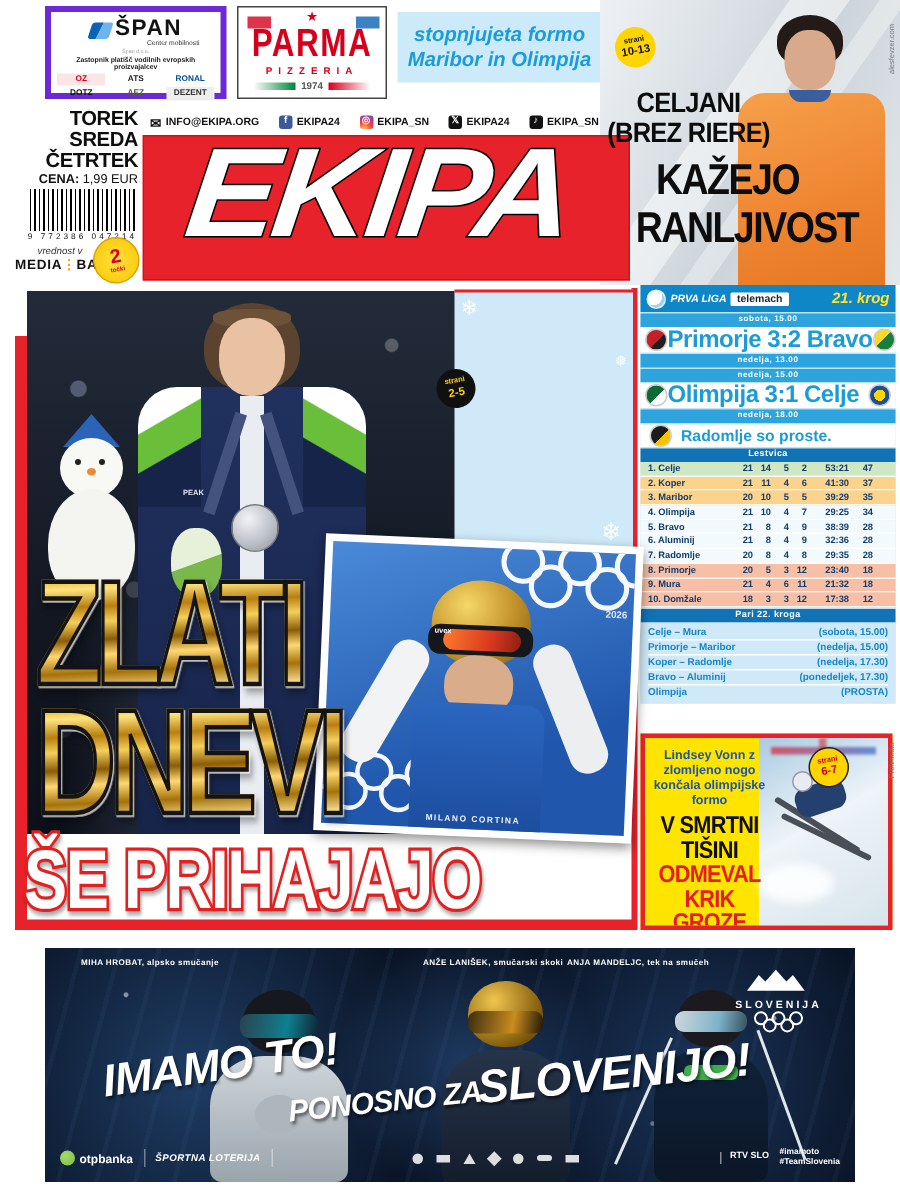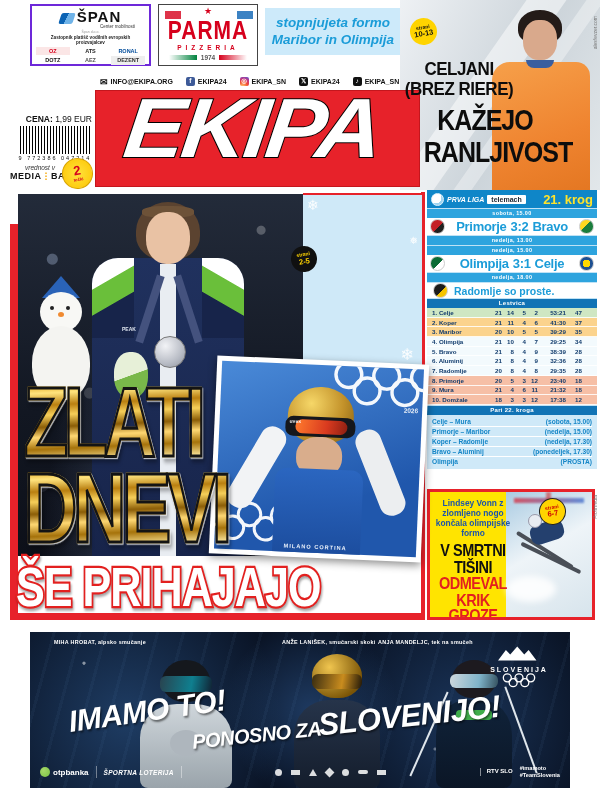--- a/index.html
+++ b/index.html
@@ -1,21 +1,21 @@
 <!DOCTYPE html>
 <html><head>
 <meta charset="utf-8">
 <style>
   html,body{margin:0;padding:0;background:#fff;}
   .page{position:relative;width:600px;height:795px;margin:0 auto;background:#fff;
         font-family:"Liberation Sans",sans-serif;overflow:hidden;}
   .abs{position:absolute;}
 
   
-  .ad-span{left:30px;top:4px;width:121px;height:62px;border:2px solid #6d28d9;background:#fff;
+  .ad-span{left:30px;top:4px;width:121px;height:62px;border:4px solid #6d28d9;background:#fff;
            box-sizing:border-box;padding:3px 4px;text-align:center;}
   .span-top{display:flex;align-items:flex-end;justify-content:center;gap:3px;}
   .span-glyph{width:14px;height:11px;background:linear-gradient(100deg,#0b63b4 45%,#6fb3e8 46%);
               transform:skewX(-18deg);border-radius:2px;}
   .span-name{font-size:15px;font-weight:700;letter-spacing:1px;color:#111;line-height:1;}
   .span-tag{font-size:4.5px;color:#333;text-align:right;margin:0 10px 1px 0;}
   .span-co{font-size:3.5px;color:#999;}
   .span-dealer{font-size:4.6px;font-weight:700;color:#222;margin-top:1px;}
   .span-brands{display:grid;grid-template-columns:1fr 1fr 1fr;gap:1px 4px;margin-top:2px;}
   .span-brands span{font-size:5.5px;font-weight:800;line-height:1.5;}
@@ -181,25 +181,25 @@
        transform:scale(.98,1.26);transform-origin:left top;
        filter:drop-shadow(1.5px 2px 1px rgba(0,0,0,.35));}
 
   
   .league{left:427px;top:190px;width:170px;background:#bfe2f5;}
   .lg-head{height:18px;background:#0f86c8;display:flex;align-items:center;gap:3px;padding:0 4px;}
   .lg-ball{width:11px;height:11px;border-radius:50%;background:
      radial-gradient(circle at 35% 35%,#fff 55%,#9fd4ef 56%);border:1px solid #dff2fc;}
   .lg-name{font-size:7px;font-weight:800;color:#fff;font-style:italic;}
   .tm-chip{background:#fff;color:#1c2430;font-size:7px;font-weight:700;padding:1px 4px;border-radius:1px;}
-  .lg-round{margin-left:auto;color:#ffe32b;font-weight:800;font-size:13px;}
+  .lg-round{margin-left:auto;color:#ffe32b;font-weight:800;font-style:italic;font-size:10px;}
   .m-when{height:9px;background:#2ea4de;color:#fff;font-size:5.4px;font-weight:700;
           text-align:center;line-height:9px;letter-spacing:.4px;margin-top:1px;}
   .m-row{height:17px;background:#fff;display:flex;align-items:center;padding:0 3px;}
-  .m-mid{flex:1;display:flex;justify-content:center;gap:4px;font-size:13px;font-weight:800;
+  .m-mid{flex:1;display:flex;gap:4px;font-size:16px;font-weight:800;
          color:#1b9cd8;letter-spacing:-.3px;}
   .clogo{width:13px;height:13px;border-radius:50%;border:1px solid #ccc;flex:0 0 auto;}
   .cl-primorje{background:linear-gradient(135deg,#c42025 55%,#20201f 56%);}
   .cl-bravo{background:linear-gradient(135deg,#ffd81f 45%,#1a7d3c 46%);}
   .cl-mura{background:linear-gradient(135deg,#17171a 55%,#fff 56%);}
   .cl-aluminij{background:radial-gradient(circle at 50% 50%,#fff 35%,#c8102e 36%);}
   .cl-olimpija{background:linear-gradient(135deg,#0b6b35 55%,#fff 56%);}
   .cl-celje{background:radial-gradient(circle at 50% 50%,#ffd700 40%,#1d4f91 41%);}
   .cl-maribor{background:linear-gradient(135deg,#5b2d82 55%,#ffd200 56%);}
   .cl-koper{background:linear-gradient(135deg,#ffcb05 50%,#005baa 51%);}
@@ -350,20 +350,25 @@
       <small>strani</small>
       <b>10-13</b>
     </div>
     <div class="abs celje-k" style="top:60px;">CELJANI</div>
     <div class="abs celje-k" style="top:80px;">(BREZ RIERE)</div>
     <div class="abs celje-t" style="left:15px;top:108px;width:140px;">KAŽEJO</div>
     <div class="abs celje-t" style="left:0;top:140px;width:196px;">RANLJIVOST</div>
   </div>
   <div class="abs vcredit ales-credit">alesfevzer.com</div>
 
+  <div class="abs days">
+    <div>TOREK</div>
+    <div>SREDA</div>
+    <div>ČETRTEK</div>
+  </div>
   <div class="abs price">
     <b>CENA:</b>
     <span>1,99 EUR</span>
   </div>
   <div class="abs barcode"></div>
   <div class="abs bdigits">9 772386 047214</div>
   <div class="abs loyalty">
     <div class="loy-pre">vrednost v</div>
     <div class="loy-brand"><span>MEDIA</span><i>⋮</i><span>BAR</span></div>
   </div>

